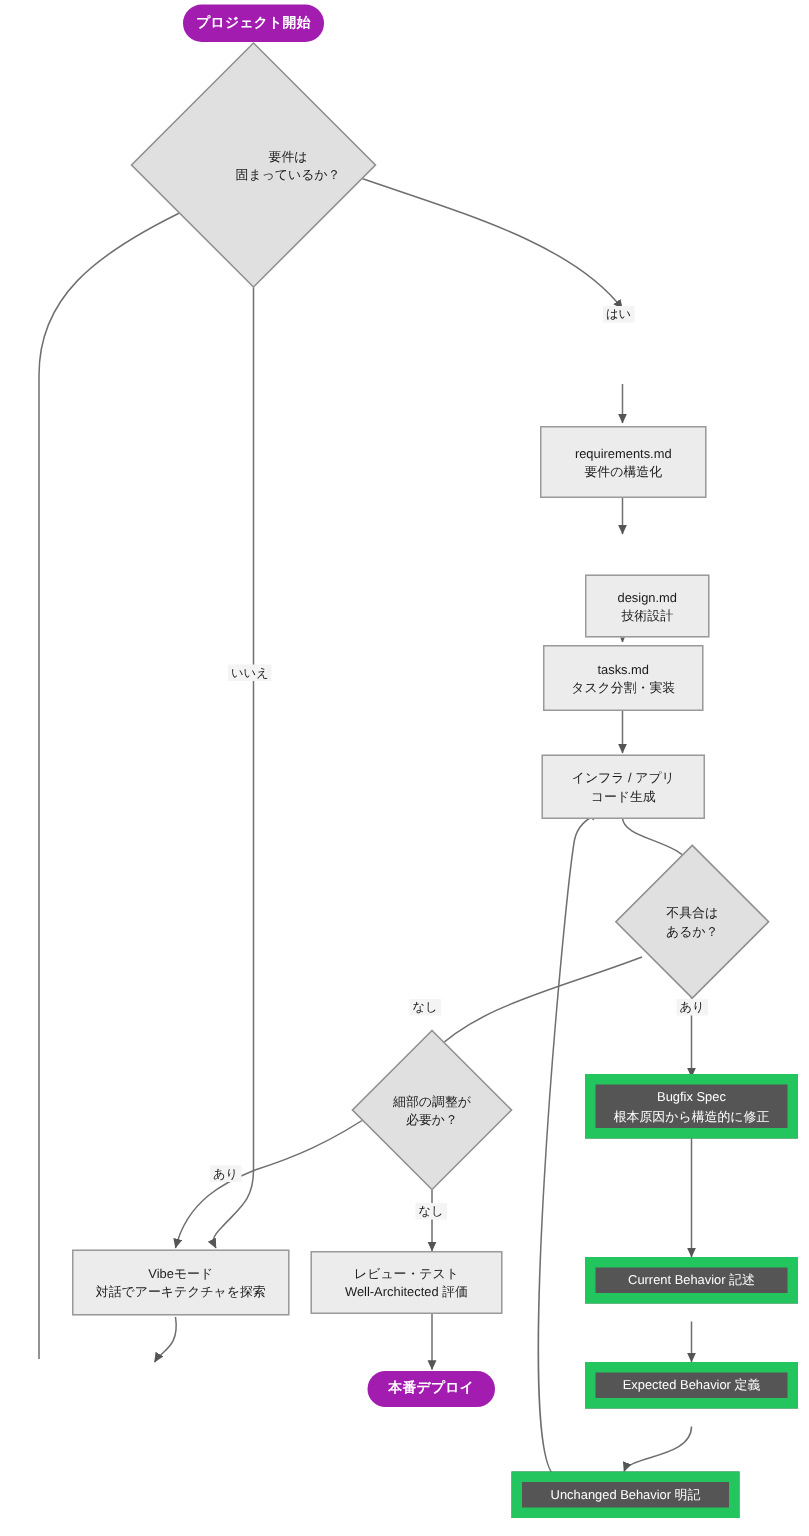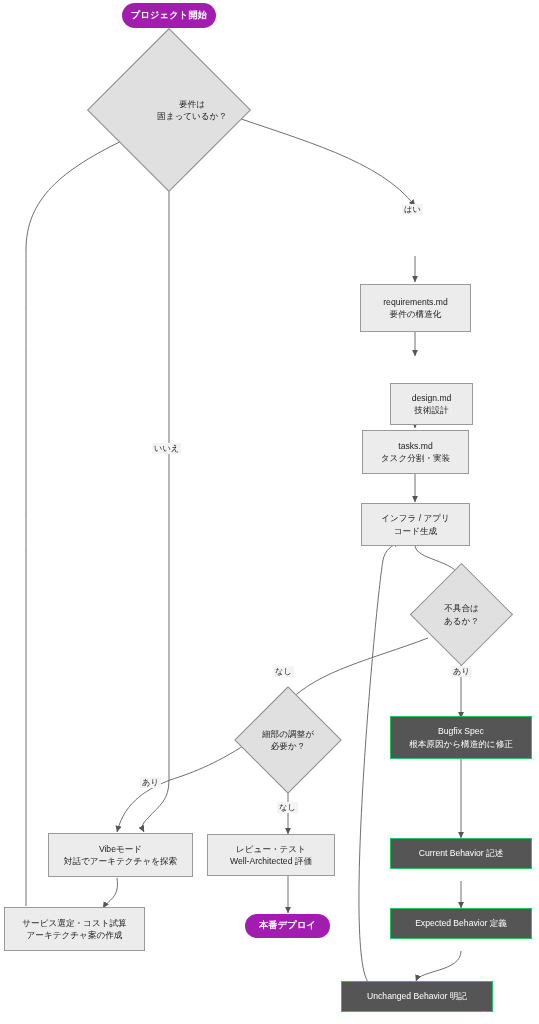--- a/index.html
+++ b/index.html
@@ -19,21 +19,21 @@
   .term{
     background:#a21caf;color:#ffffff;border-radius:18px;
     font-size:9.2px;font-weight:bold;letter-spacing:.2px;
   }
   
   .proc{
     background:#ececec;border:1px solid #9a9a9a;color:#1b1b1b;font-size:8.6px;
   }
   
   .proc-dark{
-    background:#555555;border:1px solid #22c55e;color:#ffffff;font-size:8.6px;
+    background:#555555;border:7px solid #22c55e;color:#ffffff;font-size:8.6px;
   }
   
   .dec{background:transparent;}
   .dec .dshape{
     position:absolute;left:0;top:0;width:100%;height:100%;
     background:#e0e0e0;border:1px solid #8f8f8f;
     transform:rotate(45deg);box-sizing:border-box;
   }
   .dec .dtext{position:relative;z-index:2;color:#1b1b1b;font-size:8.6px;}
 
@@ -181,26 +181,20 @@
     </span>
   </div>
 
   <div class="node proc" style="left:48px;top:833px;width:145px;height:44px;">
     <span class="lines">
       <span class="ln">Vibeモード</span>
       <span class="ln">対話でアーキテクチャを探索</span>
     </span>
   </div>
 
-  <div class="node proc" style="left:4px;top:907px;width:141px;height:44px;">
-    <span class="lines">
-      <span class="ln">サービス選定・コスト試算</span>
-      <span class="ln">アーキテクチャ案の作成</span>
-    </span>
-  </div>
 
   <div class="node proc" style="left:207px;top:834px;width:128px;height:42px;">
     <span class="lines">
       <span class="ln">レビュー・テスト</span>
       <span class="ln">Well-Architected 評価</span>
     </span>
   </div>
 
   <div class="node term" style="left:245px;top:914px;width:85px;height:24px;">
     <span class="lines">

